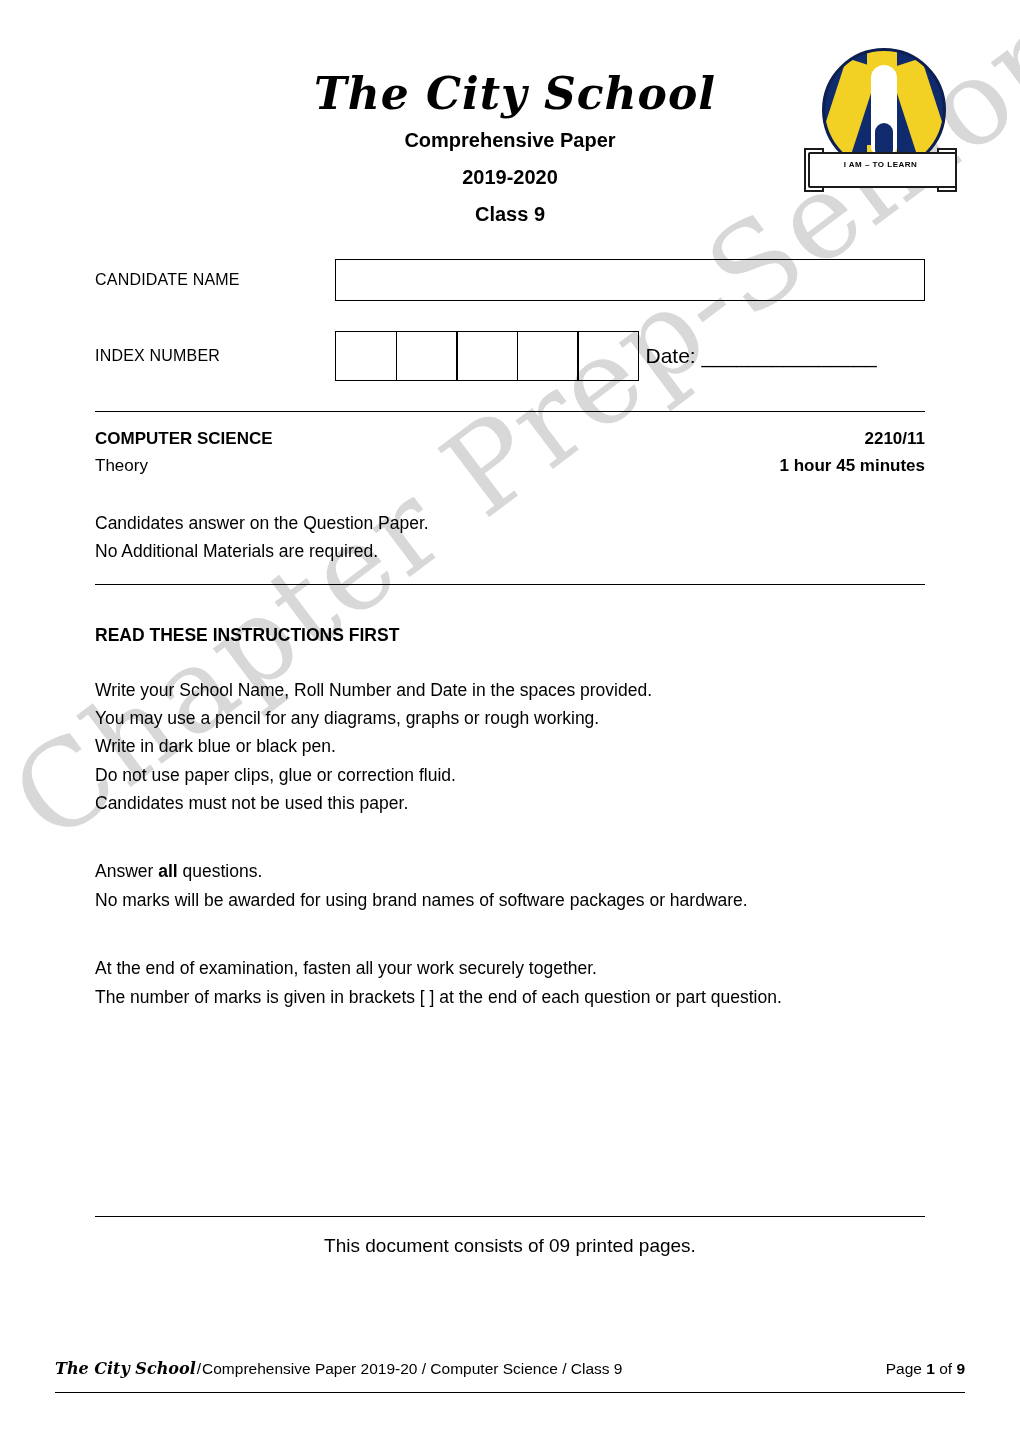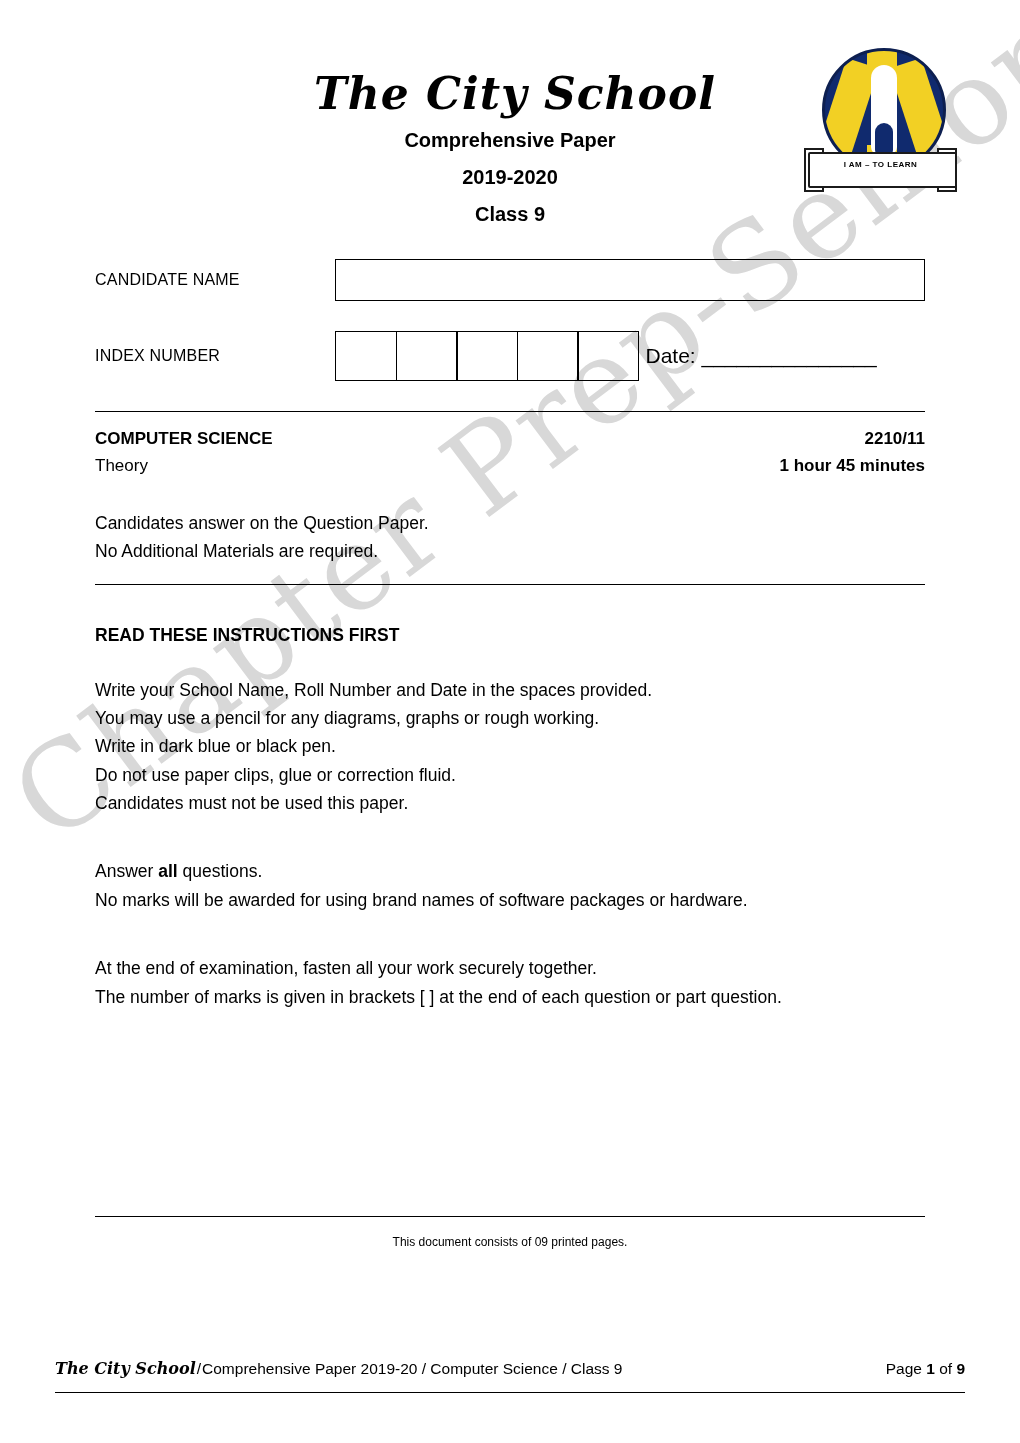--- a/index.html
+++ b/index.html
@@ -217,21 +217,21 @@
     font-size: 17.5px;
     font-weight: bold;
   }
 
   .spacer-sm { height: 18px; }
   .spacer-md { height: 40px; }
 
   .center-note {
     margin: 18px 95px 0 95px;
     text-align: center;
-    font-size: 12px;
+    font-size: 19px;
   }
 
   
   .footer {
     position: absolute;
     left: 55px;
     right: 55px;
     bottom: 42px;
     z-index: 3;
   }

